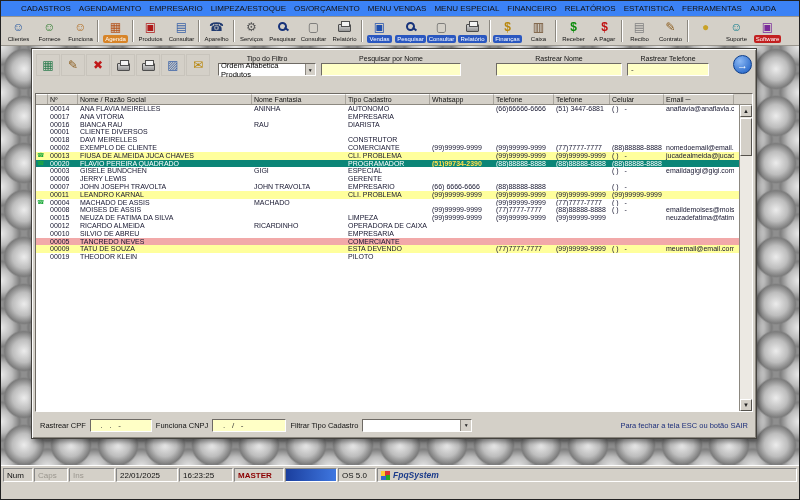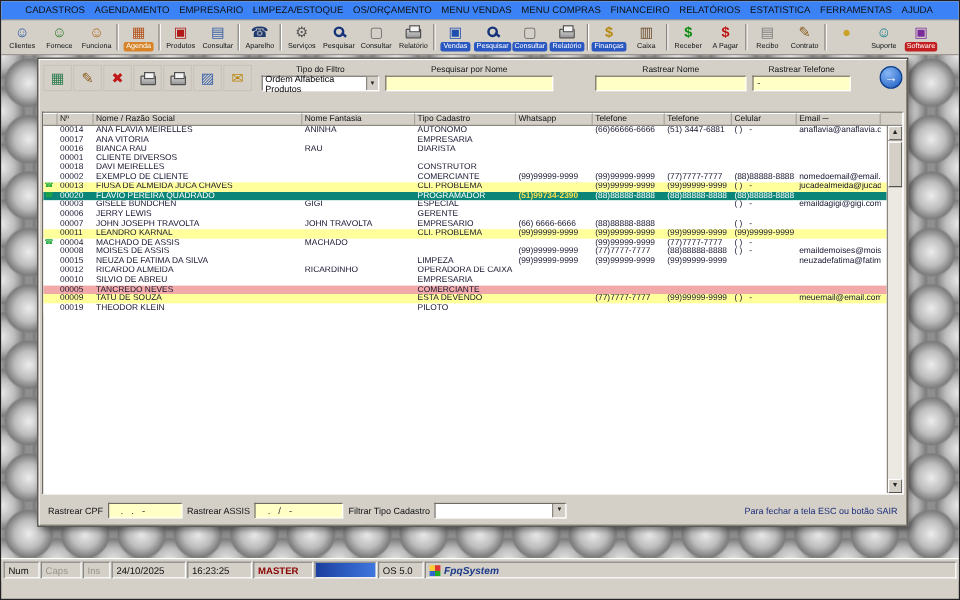--- a/index.html
+++ b/index.html
@@ -97,21 +97,21 @@
   .dlg-bottom{position:absolute;left:8px;right:8px;bottom:5px;height:16px;display:flex;align-items:center;gap:4px}
   .dlg-bottom label{font-size:7.5px;color:#111;white-space:nowrap}
   .w62{width:62px}.w74{width:74px}
   .hint{margin-left:auto;font-size:7.5px;color:#1d2e7a;white-space:nowrap}
 
   
   .statusbar{height:19px;display:flex;align-items:stretch;gap:1px;background:#d4d0c8;padding:2px 2px;border-top:1px solid #fff}
   .sp{border:1px solid;border-color:#868686 #fff #fff #868686;display:flex;align-items:center;
     padding:0 3px;font-size:8px;color:#111;white-space:nowrap;overflow:hidden;flex:none}
   .sp.loc{width:368px}
-  .sp.n30{width:30px}.sp.n34{width:34px}.sp.n24{width:23px}.sp.n62{width:62px}.sp.n54{width:54px}
+  .sp.n30{width:30px}.sp.n34{width:34px}.sp.n24{width:46px}.sp.n62{width:62px}.sp.n54{width:54px}
   .sp.n50{width:50px}.sp.n52{width:52px;padding:0}.sp.n38{width:38px}
   .sp.dim{color:#9a968e}
   .sp.master{color:#8b0000;font-weight:bold}
   .bluefill{width:100%;height:100%;background:linear-gradient(to right,#1b3f9e,#3f77e0)}
   .sp.brand{flex:1;gap:3px}
   .brand-logo{width:9px;height:9px;flex:none;background:conic-gradient(#d33 0 25%,#2a2 0 50%,#36c 0 75%,#fc3 0)}
   .brand-text{color:#1a3a8a;font-weight:bold;font-style:italic;font-size:8.5px}
 </style>
 </head>
 <body>
@@ -119,21 +119,21 @@
 <div class="screen">
 
 
   <div class="menubar">
       <div class="menu-item">CADASTROS</div>
       <div class="menu-item">AGENDAMENTO</div>
       <div class="menu-item">EMPRESARIO</div>
       <div class="menu-item">LIMPEZA/ESTOQUE</div>
       <div class="menu-item">OS/ORÇAMENTO</div>
       <div class="menu-item">MENU VENDAS</div>
-      <div class="menu-item">MENU COMPRAS</div>
+      <div class="menu-item">MENU ESPECIAL</div>
       <div class="menu-item">FINANCEIRO</div>
       <div class="menu-item">RELATÓRIOS</div>
       <div class="menu-item">ESTATISTICA</div>
       <div class="menu-item">FERRAMENTAS</div>
       <div class="menu-item">AJUDA</div>
     </div>
 
   <div class="toolbar">
       <div class="tb-btn">
         <div class="tb-ico">
@@ -601,38 +601,38 @@
             <div class="sb-thumb"></div>
             <div class="sb-track"></div>
             <div class="sb-btn">▼</div>
           </div>
         </div>
       </div>
 
       <div class="dlg-bottom">
         <label>Rastrear CPF</label>
         <div class="yin w62">   .   .   -</div>
-        <label>Rastrear ASSIS</label>
+        <label>Funciona CNPJ</label>
         <div class="yin w74">   .   /   -</div>
         <label>Filtrar Tipo Cadastro</label>
         <div class="combo w110">
           <span></span>
           <span class="arrow">▼</span>
         </div>
         <div class="hint">Para fechar a tela ESC ou botão SAIR</div>
       </div>
 
     </div>
   </div>
 
   <div class="statusbar">
     <div class="sp n30">Num</div>
     <div class="sp n34 dim">Caps</div>
     <div class="sp n24 dim">Ins</div>
-    <div class="sp n62">24/10/2025</div>
+    <div class="sp n62">22/01/2025</div>
     <div class="sp n54">16:23:25</div>
     <div class="sp n50 master">MASTER</div>
     <div class="sp n52">
         <div class="bluefill"></div>
       </div>
     <div class="sp n38">OS 5.0</div>
     <div class="sp brand">
       <span class="brand-logo"></span>
       <span class="brand-text">FpqSystem</span>
     </div>

